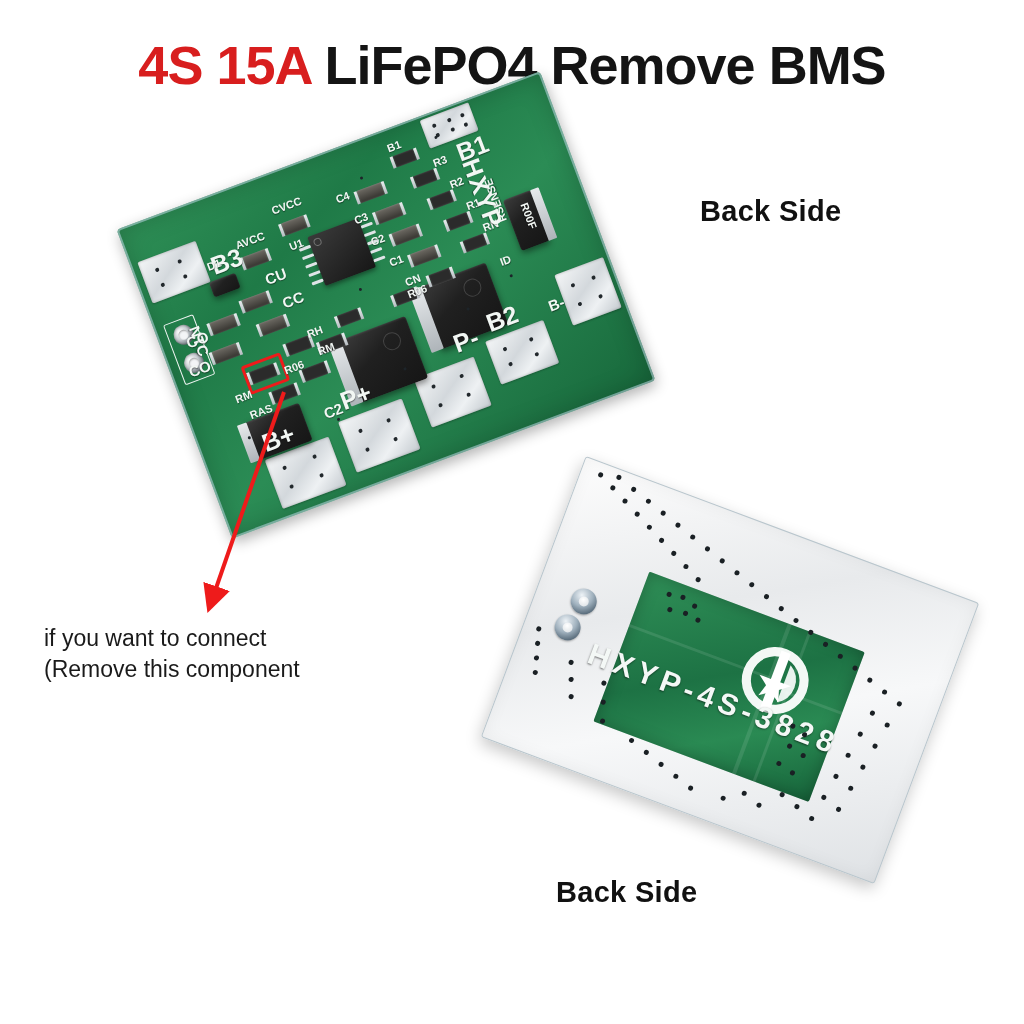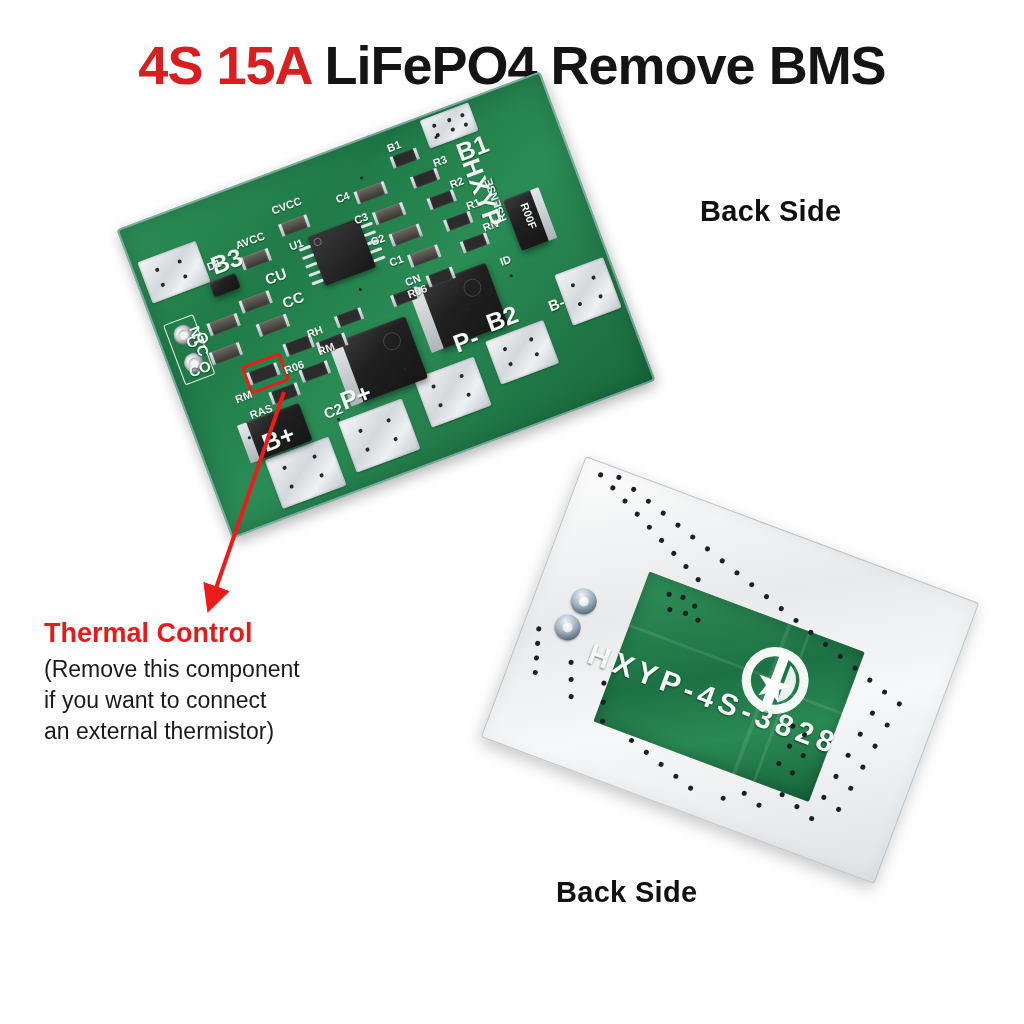--- a/index.html
+++ b/index.html
@@ -389,19 +389,17 @@
 <svg id="arrow-svg">
   <defs>
     <marker id="ah" markerWidth="7" markerHeight="7" refX="2" refY="3.5" orient="auto">
       <path d="M0,0 L7,3.5 L0,7 Z" fill="#ee1b1b"></path>
     </marker>
   </defs>
   <line x1="284" y1="392" x2="214" y2="594" stroke="#ee1b1b" stroke-width="4" marker-end="url(#ah)"></line>
 </svg>
 
 <div id="annot">
-  <span class="hl">Thermal Control</span>
   <span class="body">
+    <span>if you want to connect</span>
     <span>(Remove this component</span>
-    <span>if you want to connect</span>
-    <span>an external thermistor)</span>
   </span>
 </div>
 
 </body></html>

